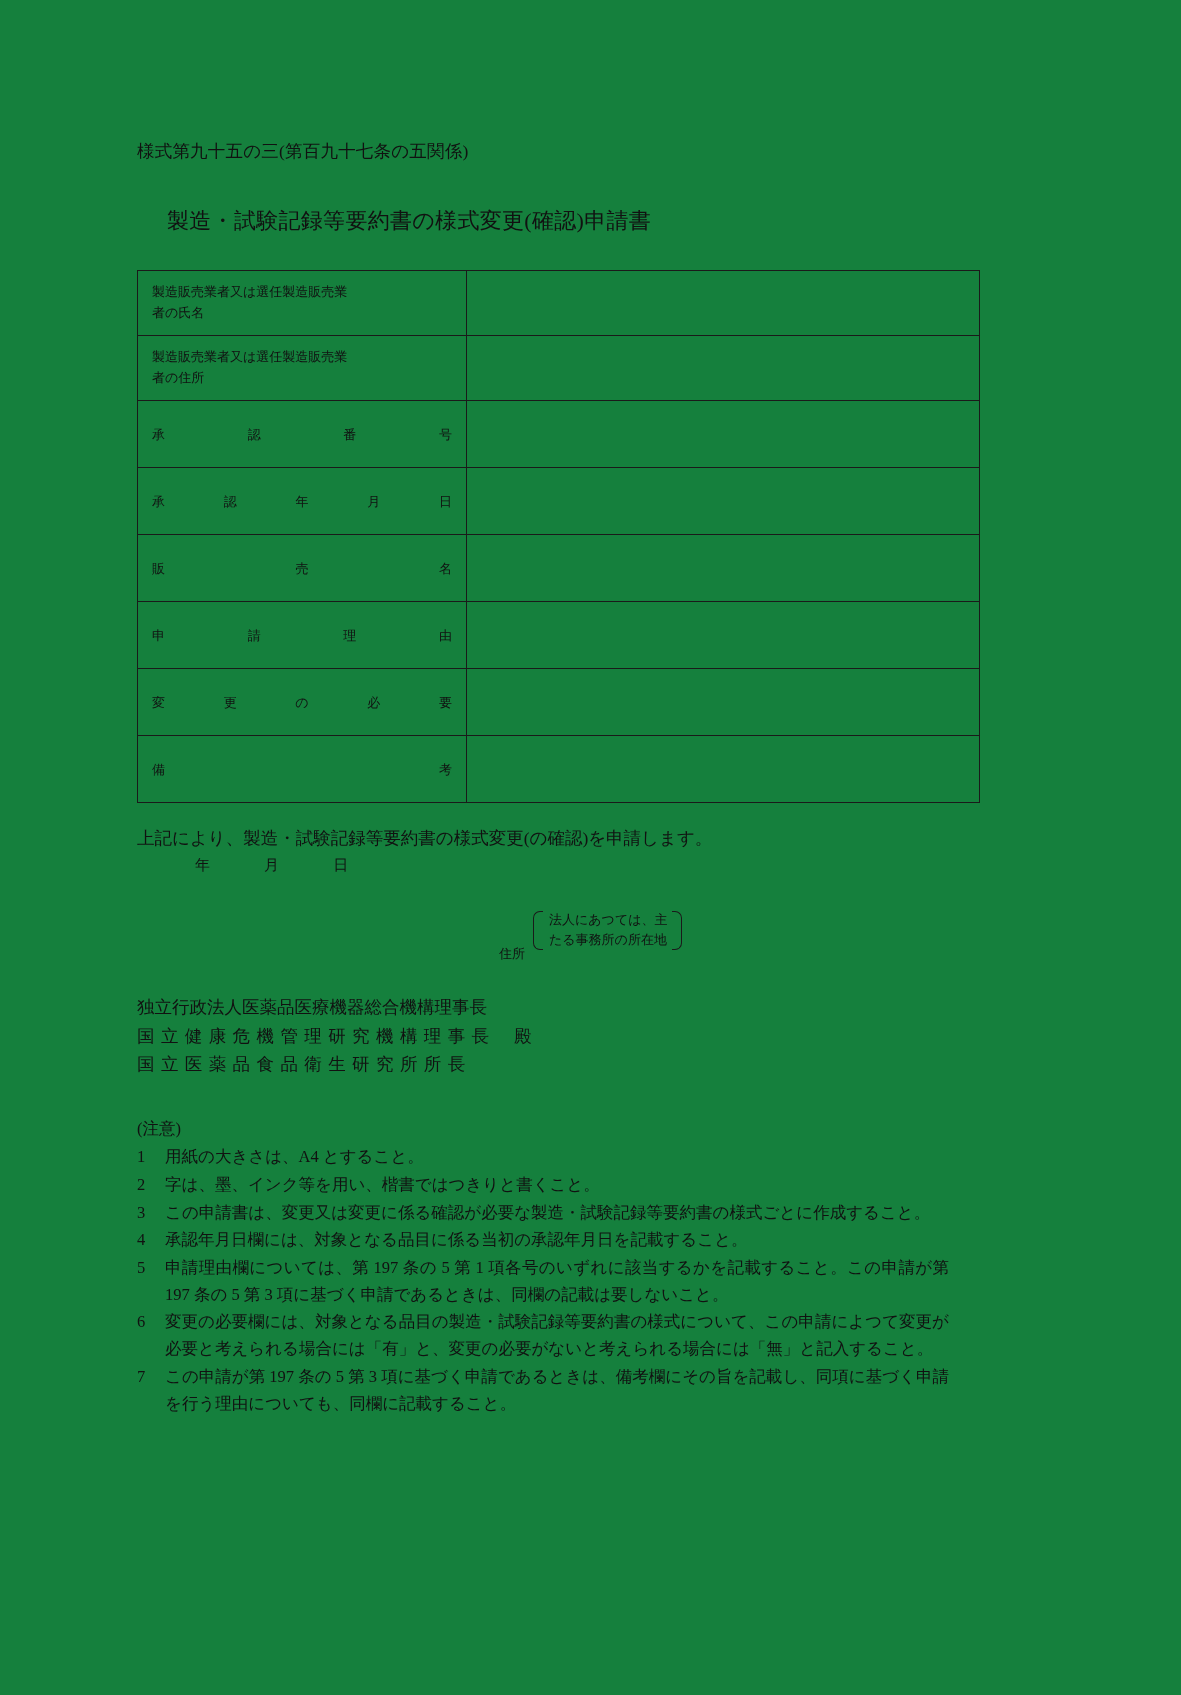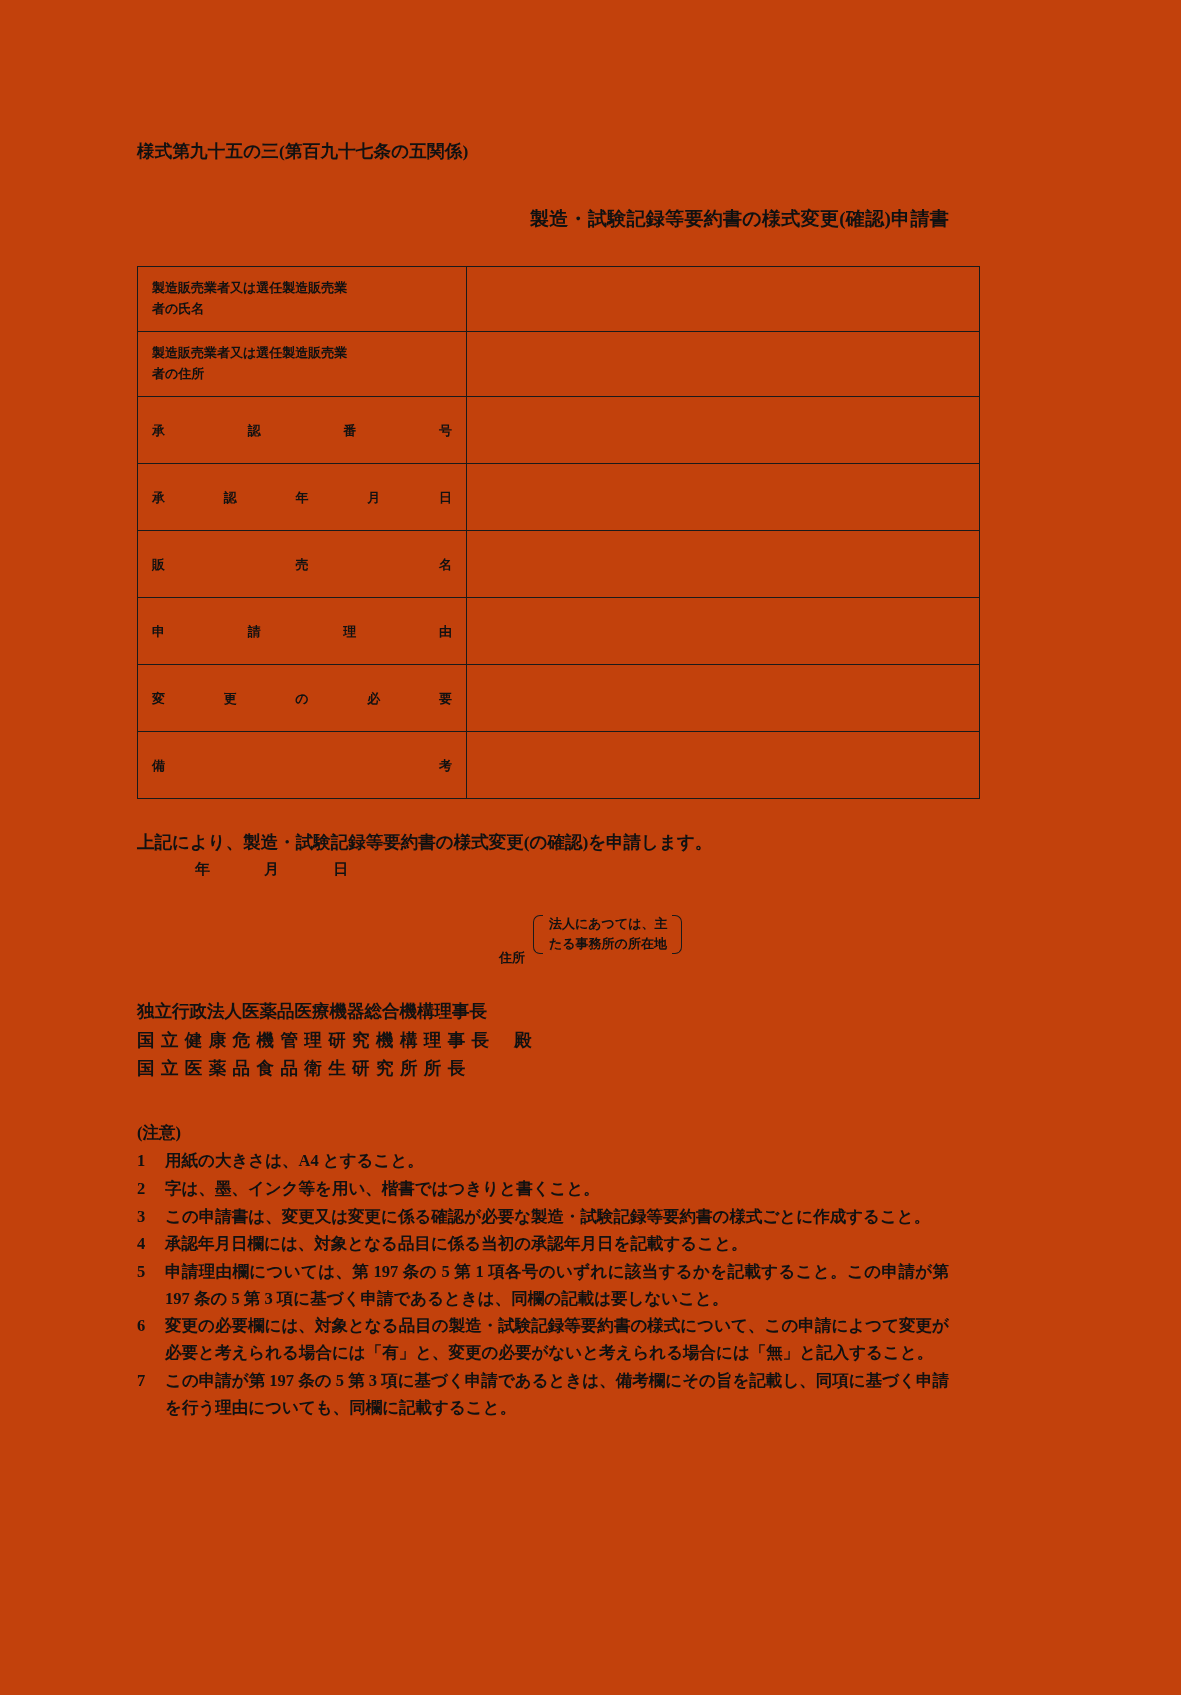--- a/index.html
+++ b/index.html
@@ -14,42 +14,41 @@
     position: relative;
     font-family: "Liberation Serif", "DejaVu Serif", serif;
     color: #111111;
     -webkit-font-smoothing: antialiased;
   }
   .page {
     position: absolute;
     left: 0; top: 0;
     width: 1181px;
     height: 1695px;
-    background: #c2410c;
+    background: #15803d;
     box-sizing: border-box;
-    font-weight: bold;
   }
   .content {
     position: absolute;
     left: 137px;
     top: 138px;
     width: 812px;
   }
 
   
   .form-number {
     font-size: 17.5px;
     line-height: 1.5;
     letter-spacing: 0.2px;
     white-space: nowrap;
   }
   .doc-title {
     margin-top: 42px;
-    text-align: right;
-    font-size: 19px;
+    text-align: left;
+    font-size: 22px;
     letter-spacing: 0.3px;
     padding-left: 30px;
   }
 
   
   table.form-table {
     margin-top: 34px;
     border-collapse: collapse;
     width: 812px;
     table-layout: fixed;
@@ -77,21 +76,21 @@
   }
   .lbl-wrap {
     display: block;
     line-height: 1.6;
   }
   .row-tall .label-cell { height: 52px; }
   .row-two .label-cell  { height: 50px; }
 
   
   .declaration {
-    margin-top: 30px;
+    margin-top: 22px;
     font-size: 17.5px;
     line-height: 1.55;
   }
   .date-line {
     margin-top: 4px;
     padding-left: 58px;
     font-size: 15px;
     letter-spacing: 0.2px;
   }
   .date-line span { display: inline-block; }

